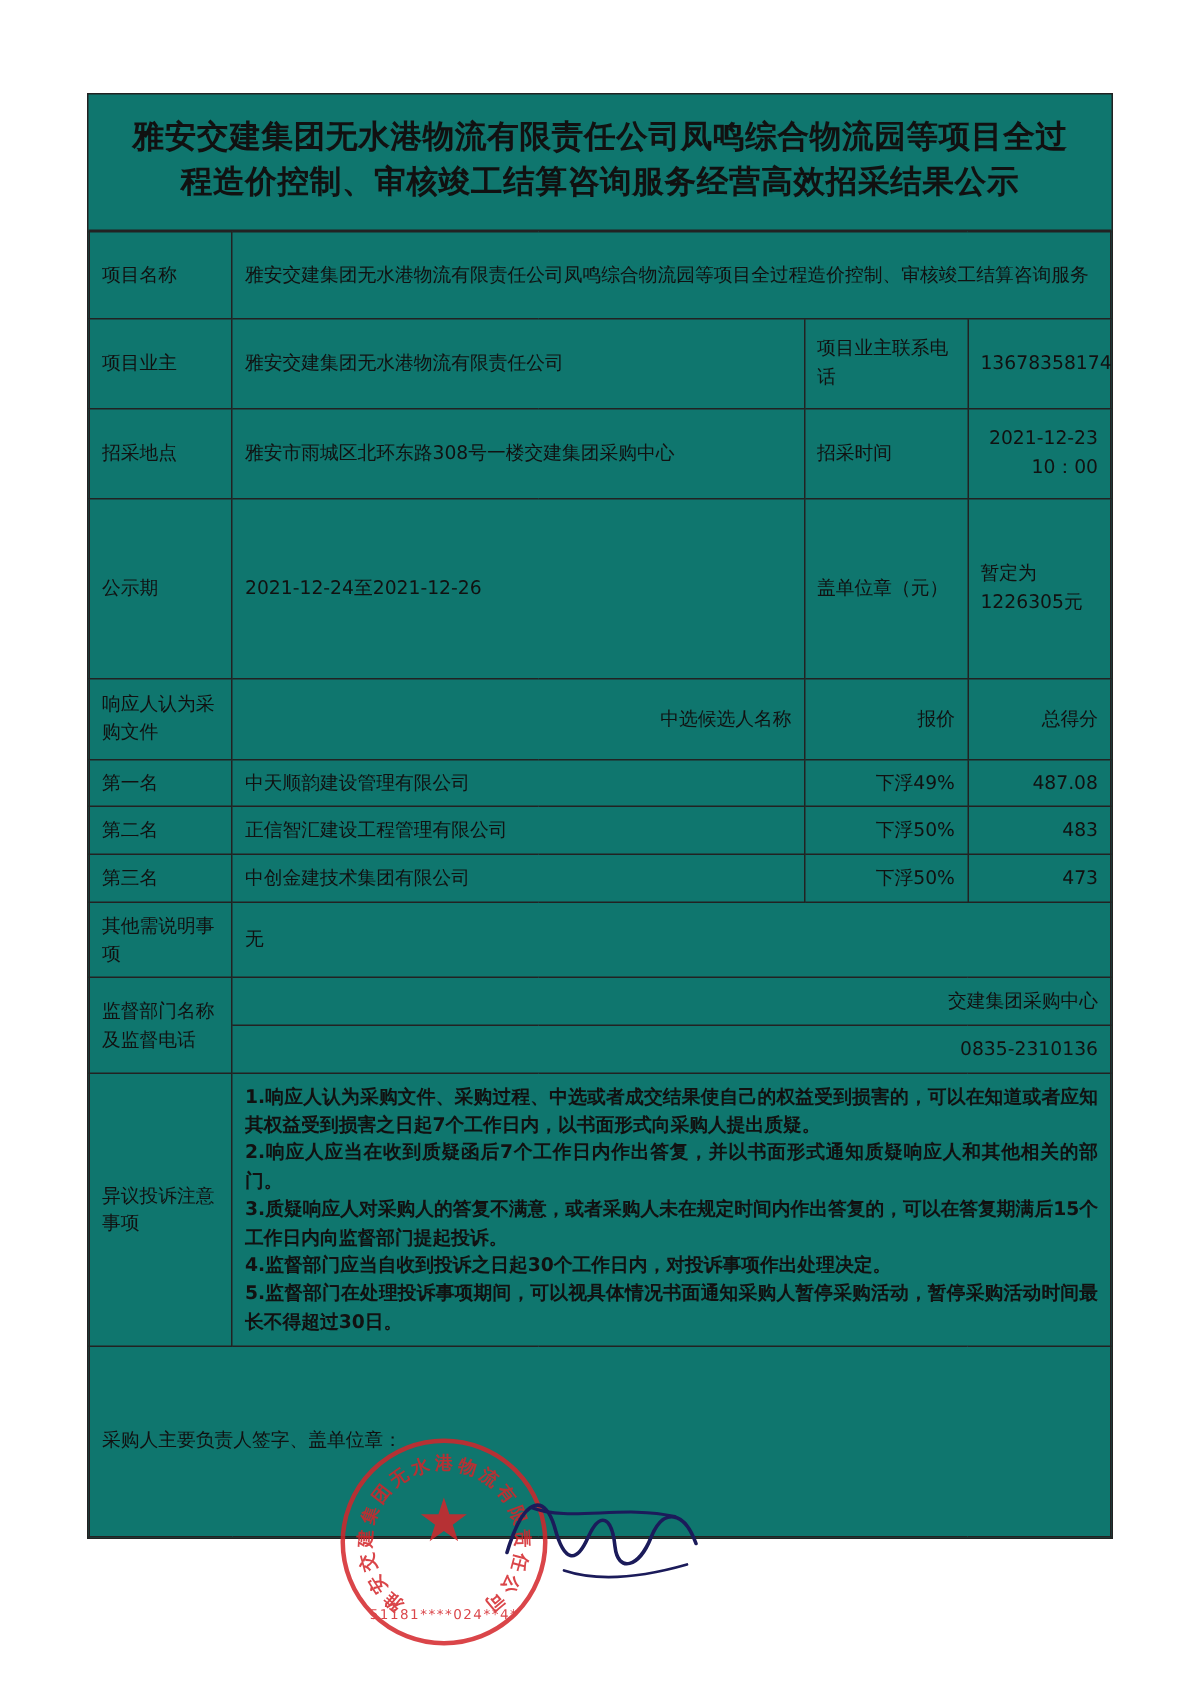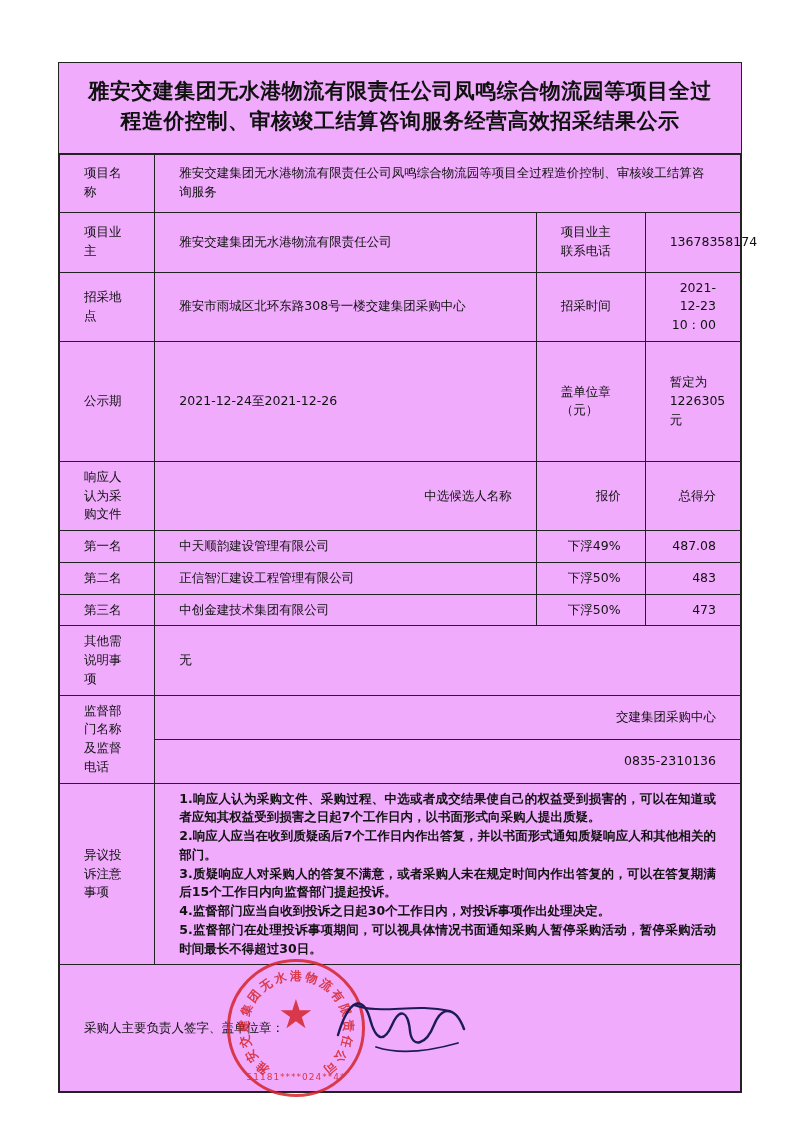--- a/index.html
+++ b/index.html
@@ -15,39 +15,39 @@
     position: relative;
     overflow: hidden;
   }
   .page {
     position: absolute;
     left: 58px;
     top: 62px;
     width: 684px;
     border: 1px solid #222;
     box-sizing: border-box;
-    background: #f0abfc;
+    background: #0f766e;
   }
   .doc-title {
     padding: 14px 26px 16px 26px;
     font-size: 21px;
     font-weight: bold;
     line-height: 1.42;
     text-align: center;
     letter-spacing: 0.5px;
     border-bottom: 1px solid #222;
   }
   table.main {
     width: 100%;
     border-collapse: collapse;
     table-layout: fixed;
   }
   table.main td {
     border: 1px solid #222;
-    padding: 6px 24px;
+    padding: 6px 8px;
     font-size: 12.5px;
     line-height: 1.5;
     vertical-align: middle;
   }
   td.lbl {
     padding-left: 14px;
   }
   .pad-left {
     padding-left: 12px;
   }

